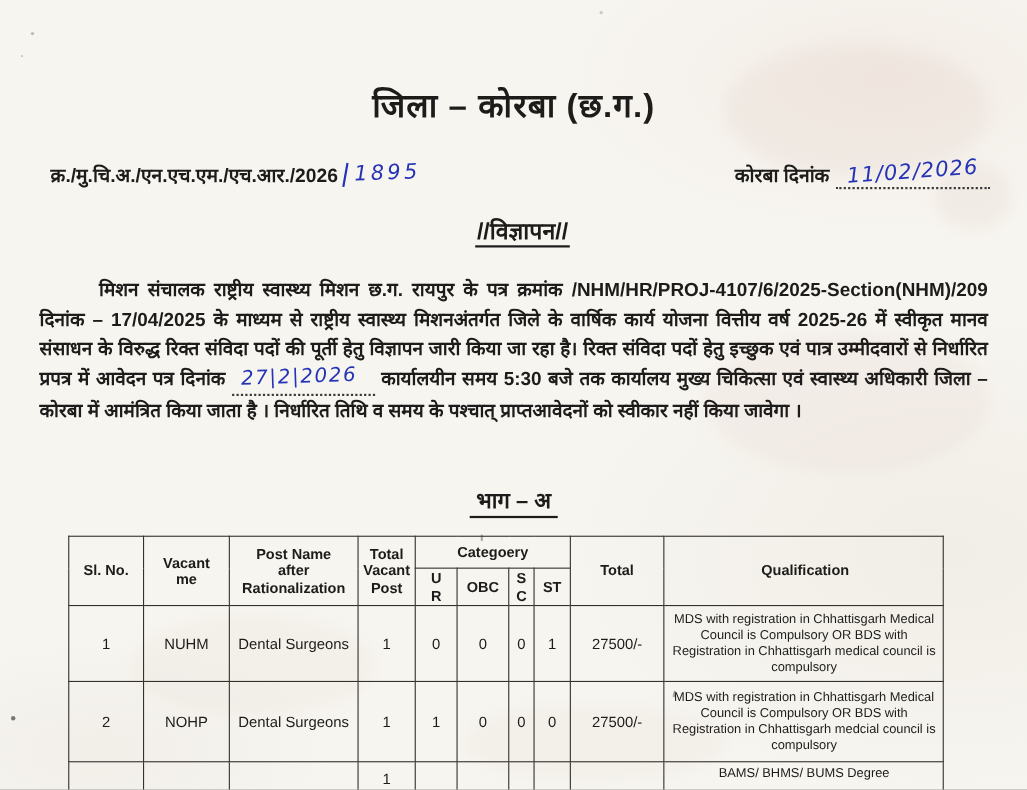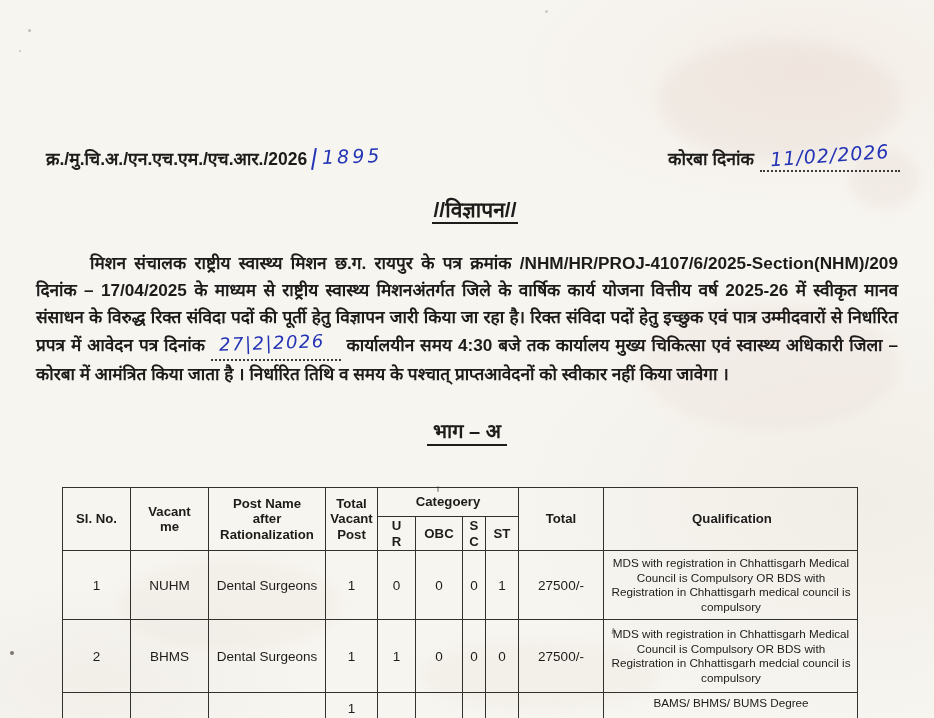--- a/index.html
+++ b/index.html
@@ -31,21 +31,21 @@
   .hw-date{font-size:19px;display:inline-block;transform:rotate(-4deg);position:relative;top:-3px;letter-spacing:1px;}
 
   .notice-heading{position:absolute;top:195px;left:0;right:0;text-align:center;font-size:21px;font-weight:700;padding-left:16px;}
   .notice-heading span{border-bottom:2.5px solid #1d1c1a;padding:0 2px 1px;}
 
   .para{position:absolute;top:233px;left:36px;width:862px;font-size:17.2px;line-height:27px;
     text-align:justify;text-indent:54px;font-weight:600;}
   .para-date{display:inline-block;border-bottom:2px dotted #3a3a3a;padding:0 16px 0 8px;text-indent:0;}
   .hw-date2{font-size:18px;display:inline-block;transform:rotate(-2deg);position:relative;top:-2px;letter-spacing:1.5px;}
 
-  .section-heading{position:absolute;top:417px;left:0;right:0;text-align:center;font-size:20px;font-weight:700;}
+  .section-heading{position:absolute;top:441px;left:0;right:0;text-align:center;font-size:20px;font-weight:700;}
   .section-heading span{border-bottom:2.5px solid #1d1c1a;padding:0 6px 2px;}
 
   table.vacancy{position:absolute;top:487px;left:62px;width:795px;border-collapse:collapse;table-layout:fixed;}
   .vacancy th,.vacancy td{border:1.7px solid #33312e;padding:1px 3px;overflow:hidden;}
   .vacancy th{font-size:13.2px;font-weight:700;text-align:center;white-space:pre-line;line-height:1.18;}
   .vacancy td{font-size:13.5px;text-align:center;font-weight:400;}
   .vacancy th.qual-h{text-align:center;padding-left:6px;}
   .vacancy td.qual{font-size:11.7px;text-align:center;line-height:1.24;padding:2px 4px 2px 5px;}
   tr.hr1{height:29px} tr.hr2{height:33px}
   tr.r1{height:69px} tr.r2{height:73px} tr.r3{height:80px}
@@ -62,37 +62,38 @@
   <div class="ghost" style="left:640px;top:300px;width:260px;height:130px;background:rgba(196,142,128,.06);"></div>
   <div class="ghost" style="left:120px;top:560px;width:220px;height:90px;background:rgba(180,150,130,.06);"></div>
   <div class="ghost" style="left:420px;top:640px;width:240px;height:70px;background:rgba(180,150,130,.05);"></div>
   <div class="speck" style="left:10px;top:651px;width:4px;height:4px;"></div>
   <div class="speck" style="left:28px;top:29px;width:3px;height:3px;opacity:.45;"></div>
   <div class="speck" style="left:19px;top:50px;width:2px;height:2px;opacity:.4;"></div>
   <div class="speck" style="left:612px;top:628px;width:2px;height:6px;border-radius:1px;transform:rotate(12deg);opacity:.7;"></div>
   <div class="speck" style="left:437px;top:486px;width:2px;height:6px;border-radius:1px;opacity:.6;"></div>
   <div class="speck" style="left:545px;top:10px;width:3px;height:3px;opacity:.35;"></div>
 
+  <div class="title title2">जिला – कोरबा  (छ.ग.)</div>
 
   <div class="ref-row">
     <div>
       <span>क्र./मु.चि.अ./एन.एच.एम./एच.आर./2026</span><span class="hw-stroke"></span><span class="hw hw-num">1895</span>
     </div>
     <div>
       <span>कोरबा दिनांक</span><span class="date-dotted"><span class="hw hw-date">11/02/2026</span></span>
     </div>
   </div>
 
   <div class="notice-heading">
     <span>//विज्ञापन//</span>
   </div>
 
   <p class="para"><span>मिशन संचालक राष्ट्रीय स्वास्थ्य मिशन छ.ग. रायपुर के पत्र क्रमांक /NHM/HR/PROJ-4107/6/2025-Section(NHM)/209 दिनांक – 17/04/2025 के माध्यम से राष्ट्रीय स्वास्थ्य मिशनअंतर्गत जिले के वार्षिक कार्य योजना वित्तीय वर्ष 2025-26 में स्वीकृत मानव संसाधन के विरुद्ध रिक्त संविदा पदों की पूर्ती हेतु विज्ञापन जारी किया जा रहा है।  रिक्त संविदा पदों हेतु इच्छुक एवं पात्र उम्मीदवारों से निर्धारित प्रपत्र में आवेदन पत्र दिनांक</span>
 <span class="para-date"><span class="hw hw-date2">27|2|2026</span></span>
-<span>कार्यालयीन समय 4:30 बजे तक कार्यालय मुख्य चिकित्सा एवं स्वास्थ्य अधिकारी  जिला – कोरबा में आमंत्रित किया जाता है । निर्धारित तिथि व समय के पश्चात् प्राप्तआवेदनों को स्वीकार नहीं किया जावेगा ।</span></p>
+<span>कार्यालयीन समय 5:30 बजे तक कार्यालय मुख्य चिकित्सा एवं स्वास्थ्य अधिकारी  जिला – कोरबा में आमंत्रित किया जाता है । निर्धारित तिथि व समय के पश्चात् प्राप्तआवेदनों को स्वीकार नहीं किया जावेगा ।</span></p>
 
   <div class="section-heading">
     <span>भाग – अ</span>
   </div>
 
   <table class="vacancy">
     <colgroup>
       <col style="width:68px">
         <col style="width:78px">
         <col style="width:117px">
@@ -134,21 +135,21 @@
       <td>1</td>
       <td>0</td>
       <td>0</td>
       <td>0</td>
       <td>1</td>
       <td>27500/-</td>
       <td class="qual">MDS with registration in Chhattisgarh Medical Council is Compulsory OR BDS with Registration in Chhattisgarh medical council is compulsory</td>
     </tr>
     <tr class="r2">
       <td>2</td>
-      <td>BHMS</td>
+      <td>NOHP</td>
       <td>Dental Surgeons</td>
       <td>1</td>
       <td>1</td>
       <td>0</td>
       <td>0</td>
       <td>0</td>
       <td>27500/-</td>
       <td class="qual">MDS with registration in Chhattisgarh Medical Council is Compulsory OR BDS with Registration in Chhattisgarh medcial council is compulsory</td>
     </tr>
     <tr class="r3">

